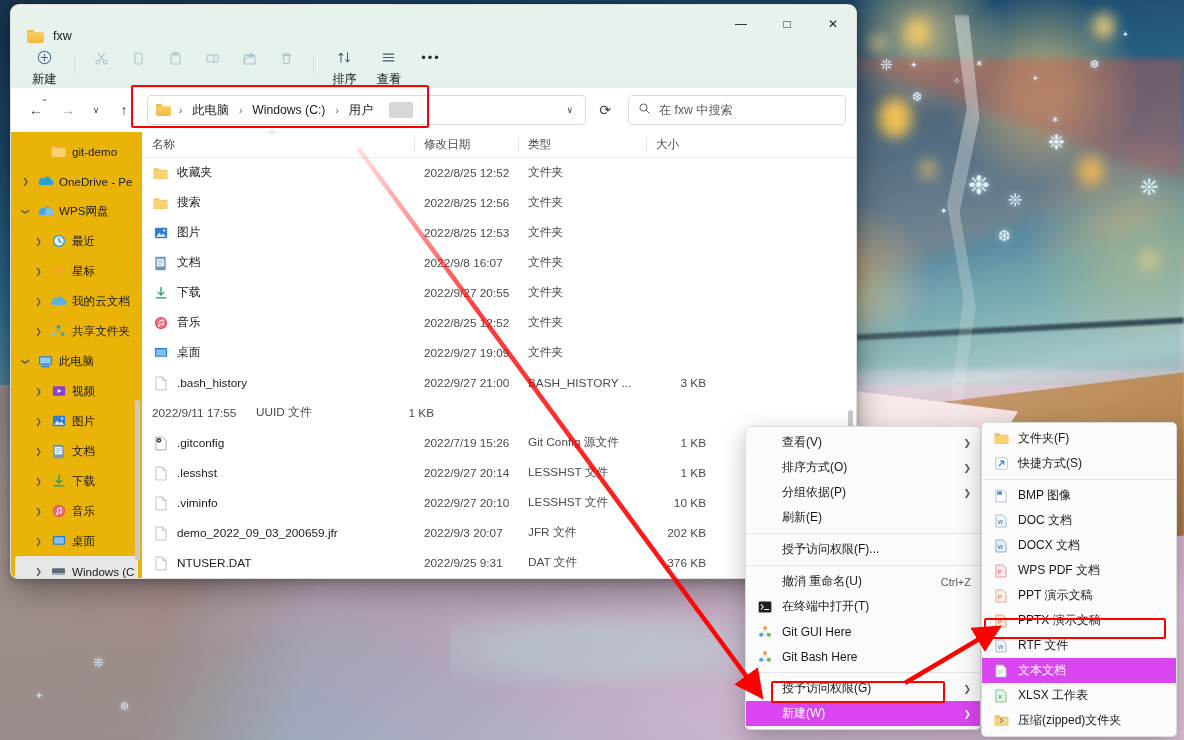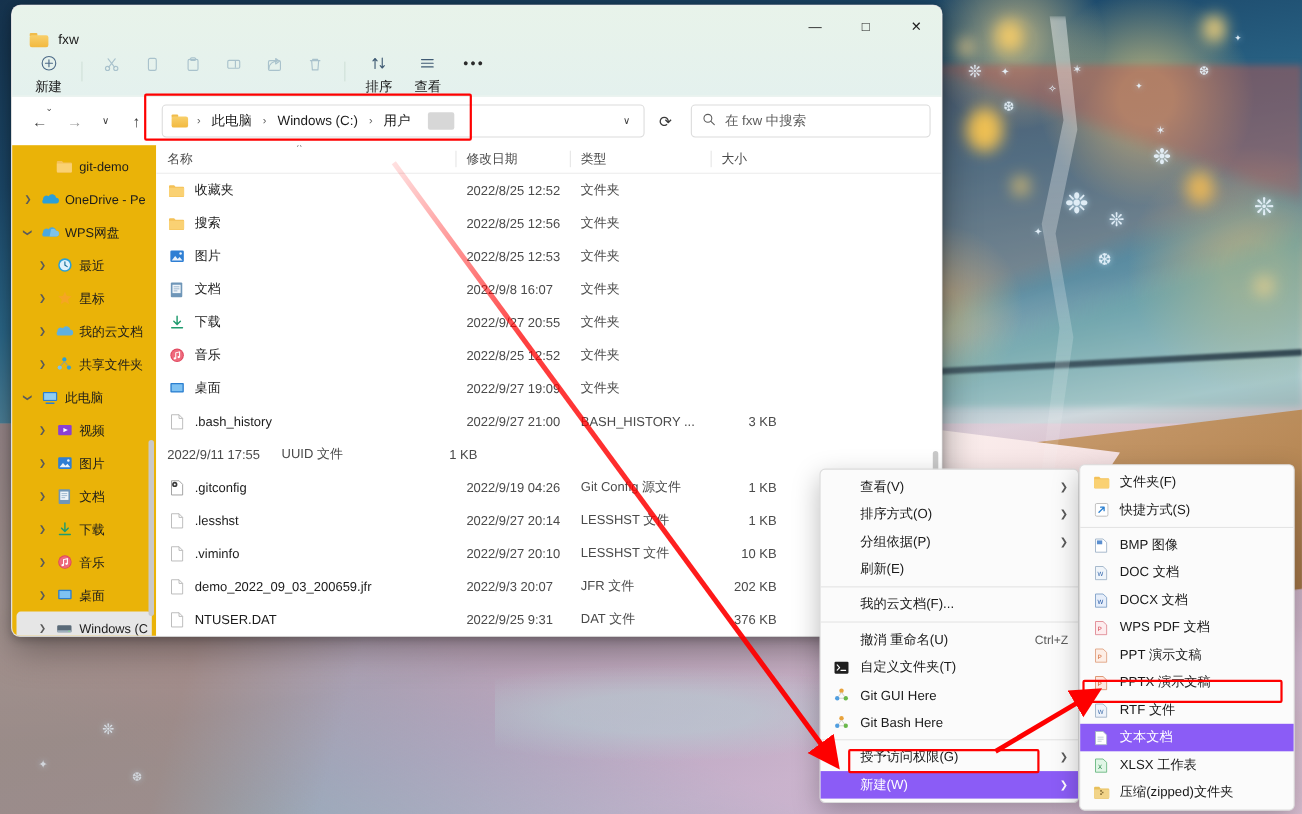--- a/index.html
+++ b/index.html
@@ -197,21 +197,21 @@
   
   .ctxmenu {
     position:absolute; background:#fbfbfb; border:1px solid #dcdcdc; border-radius:5px;
     box-shadow:0 8px 24px rgba(0,0,0,.26); padding:3px 0; font-size:12px; color:#191919;
   }
   #ctx-main { left:745px; top:426px; width:236px; }
   .ctx-item {
     height:25px; display:flex; align-items:center; padding:0 9px 0 36px; position:relative; white-space:nowrap;
   }
   .ctx-item.disabled { color:#a6a6a6; }
-  .ctx-item.hl { background:#8b5cf6; color:#fff; }
+  .ctx-item.hl { background:#d946ef; color:#fff; }
   .ctx-ico { position:absolute; left:11px; width:16px; height:16px; display:flex; align-items:center; justify-content:center; font-size:11px; }
   .ctx-arrow { margin-left:auto; font-size:9px; color:#5a5a5a; padding-left:12px; }
   .ctx-item.hl .ctx-arrow { color:#fff; }
   .ctx-accel { margin-left:auto; font-size:11px; color:#5a5a5a; padding-left:16px; }
   .ctx-sep { height:1px; background:#e4e4e4; margin:3px 0; }
 
   #ctx-sub { left:981px; top:422px; width:196px; }
   #ctx-sub .ctx-item { padding-left:36px; }
 
   
@@ -704,21 +704,21 @@
             <div class="r-name">
               <span class="f-ico">
                 <svg width="12" height="15" viewBox="0 0 13 16">
                   <path d="M1 1h7.4l3.6 3.6V15H1z" fill="#fff" stroke="#9a9a9a" stroke-width=".9" stroke-linejoin="round"></path>
                   <circle cx="4.2" cy="4.6" r="2.6" fill="#3a3a3a"></circle>
                   <circle cx="4.2" cy="4.6" r="1" fill="#fff"></circle>
                 </svg>
               </span>
               <span>.gitconfig</span>
             </div>
-            <div class="r-date">2022/9/19 04:26</div>
+            <div class="r-date">2022/7/19 15:26</div>
             <div class="r-type">Git Config 源文件</div>
             <div class="r-size">1 KB</div>
           </div>
           <div class="row">
             <div class="r-name">
               <span class="f-ico">
                 <svg width="12" height="15" viewBox="0 0 13 16">
                   <path d="M1 1h7.4l3.6 3.6V15H1z" fill="#fff" stroke="#b6b6b6" stroke-width=".9" stroke-linejoin="round"></path>
                   <path d="M8.4 1v3.6H12" fill="none" stroke="#b6b6b6" stroke-width=".9"></path>
                 </svg>
@@ -789,35 +789,35 @@
     </div>
     <div class="ctx-item">
       <span>分组依据(P)</span>
       <span class="ctx-arrow">❯</span>
     </div>
     <div class="ctx-item">
       <span>刷新(E)</span>
     </div>
     <div class="ctx-sep"></div>
     <div class="ctx-item">
-      <span>我的云文档(F)...</span>
+      <span>授予访问权限(F)...</span>
     </div>
     <div class="ctx-sep"></div>
     <div class="ctx-item">
       <span>撤消 重命名(U)</span>
       <span class="ctx-accel">Ctrl+Z</span>
     </div>
     <div class="ctx-item">
       <span class="ctx-ico">
         <svg width="14" height="12" viewBox="0 0 16 14">
           <rect x=".6" y=".6" width="14.8" height="12.8" rx="1.2" fill="#1f1f1f"></rect>
           <path d="M3.4 4 6 6.8 3.4 9.6M7.4 9.8h5" stroke="#fff" stroke-width="1.2" fill="none" stroke-linecap="round" stroke-linejoin="round"></path>
         </svg>
       </span>
-      <span>自定义文件夹(T)</span>
+      <span>在终端中打开(T)</span>
     </div>
     <div class="ctx-item">
       <span class="ctx-ico">
         <svg width="14" height="14" viewBox="0 0 16 16">
           <circle cx="8" cy="3.4" r="2.3" fill="#e8a33d"></circle>
           <circle cx="3.6" cy="11.2" r="2.3" fill="#4f9ee0"></circle>
           <circle cx="12.4" cy="11.2" r="2.3" fill="#69b84a"></circle>
           <path d="M8 5.2 4.6 9.6M8 5.2l3.4 4.4M5.6 11.2h4.8" stroke="#c8c8c8" stroke-width=".9"></path>
         </svg>
       </span>

